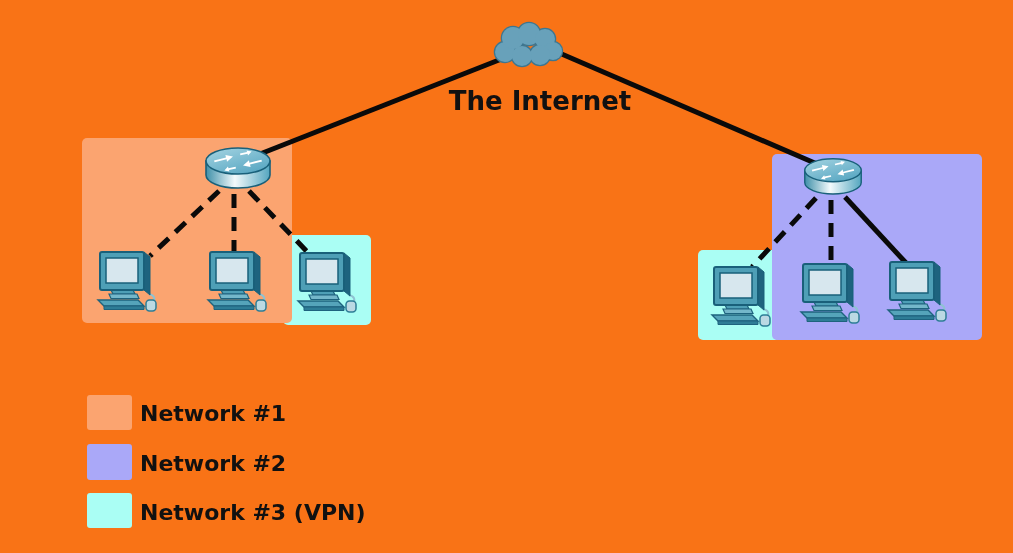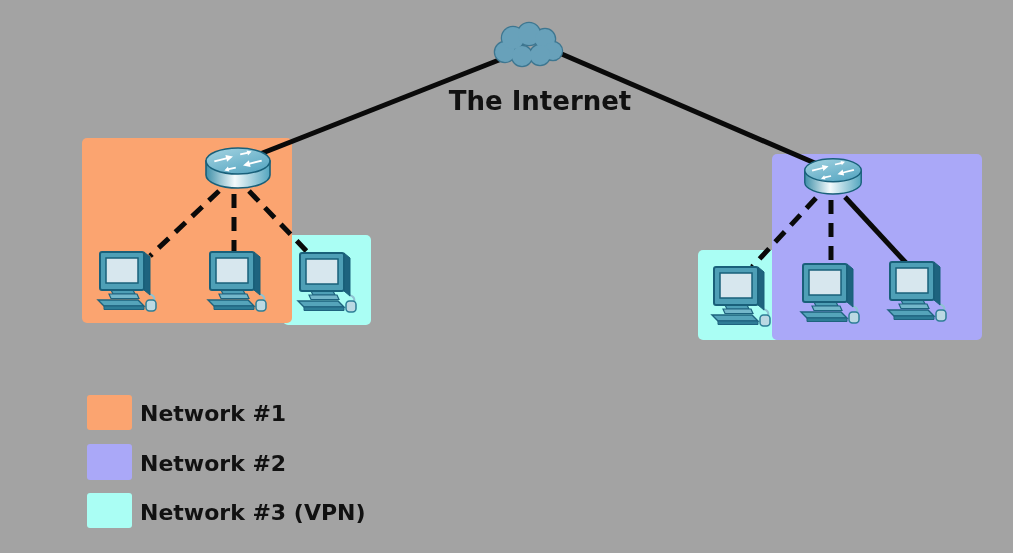--- a/index.html
+++ b/index.html
@@ -1,16 +1,16 @@
 <!DOCTYPE html>
 <html><head>
 <meta charset="utf-8">
 <style>
   html,body{margin:0;padding:0;background:#ffffff;}
-  .canvas{position:relative;width:1013px;height:553px;background:#a3a3a3;overflow:hidden;}
+  .canvas{position:relative;width:1013px;height:553px;background:#f97316;overflow:hidden;}
   text{font-family:"DejaVu Sans","Liberation Sans",sans-serif;font-weight:bold;fill:#111;}
   .internet-label{font-size:26px;}
   .legend-label{font-size:22px;}
 </style>
 </head>
 <body>
 
 <div class="canvas">
 <svg width="1013" height="553" viewBox="0 0 1013 553" xmlns="http://www.w3.org/2000/svg">
 

